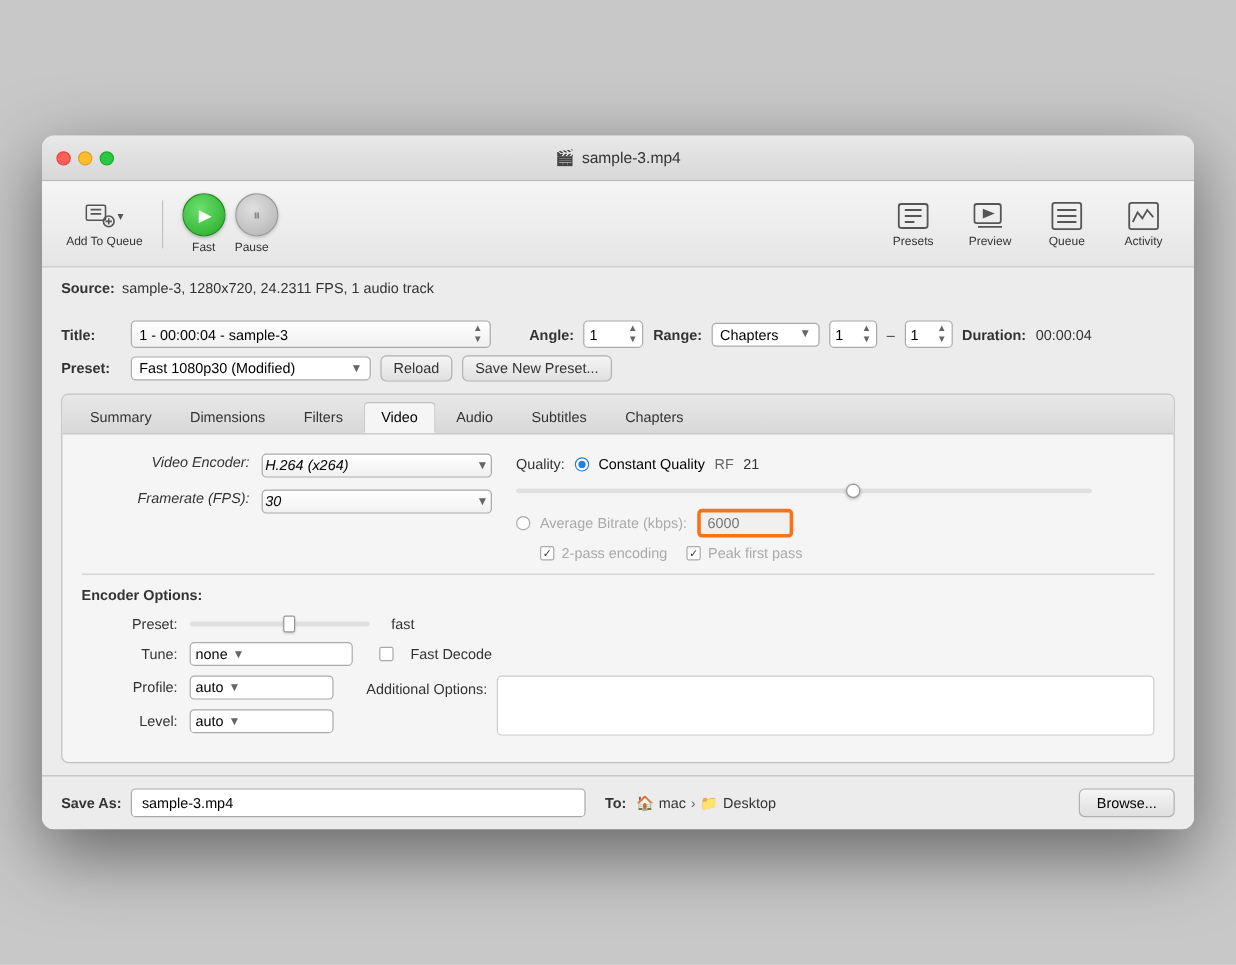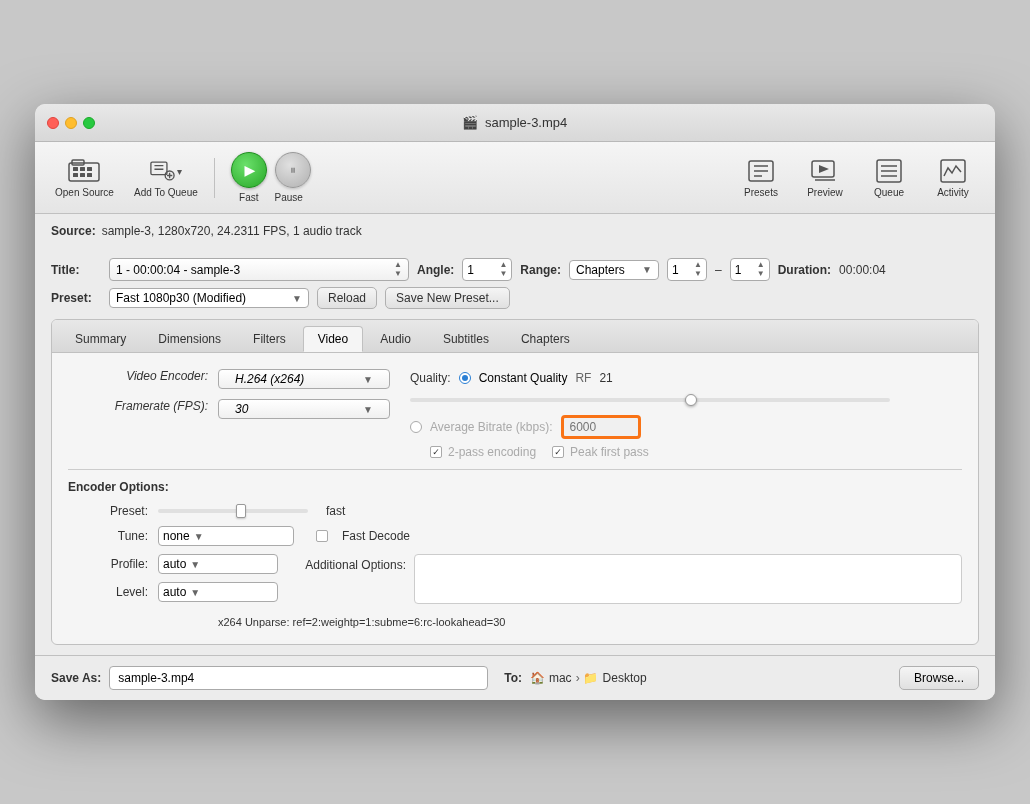--- a/index.html
+++ b/index.html
@@ -229,23 +229,23 @@
     }
     .encoder-row {
       display: flex;
       align-items: flex-start;
       gap: 10px;
       margin-bottom: 10px;
       font-style: italic;
     }
     .encoder-label { font-weight: 500; color: #333; min-width: 140px; text-align: right; }
     .encoder-select {
-      width: 172px;
+      width: 192px;
       justify-content: space-between;
-      padding: 2px 16px;
+      padding: 2px 2px;
       background: linear-gradient(180deg, #fff 0%, #f0f0f0 100%);
       gap: 15px;
     }
     .radio-btn {
       width: 12px;
       height: 12px;
       border-radius: 50%;
       border: 1px solid #aaa;
       background: white;
       display: flex;
@@ -414,35 +414,20 @@
       <div class="traffic-light tl-min"></div>
       <div class="traffic-light tl-max"></div>
     </div>
     <div class="titlebar-title">
       <span>🎬</span>
       <span>sample-3.mp4</span>
     </div>
   </div>
 
   <div class="toolbar">
-    <button class="toolbar-btn">
-      <div class="toolbar-icon">
-        <svg width="32" height="26" viewBox="0 0 32 26">
-          <rect x="1" y="5" width="30" height="18" rx="2" fill="none" stroke="#555" stroke-width="1.5"></rect>
-          <rect x="4" y="2" width="12" height="5" rx="1" fill="none" stroke="#555" stroke-width="1.5"></rect>
-          <rect x="5" y="9" width="5" height="4" fill="#555" rx="0.5"></rect>
-          <rect x="12" y="9" width="5" height="4" fill="#555" rx="0.5"></rect>
-          <rect x="19" y="9" width="5" height="4" fill="#555" rx="0.5"></rect>
-          <rect x="5" y="15" width="5" height="4" fill="#555" rx="0.5"></rect>
-          <rect x="12" y="15" width="5" height="4" fill="#555" rx="0.5"></rect>
-          <rect x="19" y="15" width="5" height="4" fill="#555" rx="0.5"></rect>
-        </svg>
-      </div>
-      <span class="toolbar-btn-label">Open Source</span>
-    </button>
 
     <button class="toolbar-btn" style="min-width:80px;">
       <div class="toolbar-icon" style="display:flex;align-items:center;gap:2px;">
         <svg width="28" height="24" viewBox="0 0 28 24">
           <rect x="1" y="2" width="18" height="14" rx="1.5" fill="none" stroke="#555" stroke-width="1.5"></rect>
           <line x1="5" y1="6" x2="15" y2="6" stroke="#555" stroke-width="1.5"></line>
           <line x1="5" y1="10" x2="15" y2="10" stroke="#555" stroke-width="1.5"></line>
           <circle cx="22" cy="17" r="5" fill="none" stroke="#555" stroke-width="1.5"></circle>
           <line x1="22" y1="14" x2="22" y2="20" stroke="#555" stroke-width="1.5"></line>
           <line x1="19" y1="17" x2="25" y2="17" stroke="#555" stroke-width="1.5"></line>
@@ -525,21 +510,21 @@
 
     <div class="form-row">
       <span class="form-label">Title:</span>
       <div class="select-field title-select">
         <span>1 - 00:00:04 - sample-3</span>
         <div style="display:flex;flex-direction:column;gap:1px;">
           <span style="font-size:8px;color:#666;line-height:1;">▲</span>
           <span style="font-size:8px;color:#666;line-height:1;">▼</span>
         </div>
       </div>
-      <span class="form-label" style="min-width:auto;">Angle:</span>
+      <span class="form-label" style="min-width:auto;margin-left:24px;">Angle:</span>
       <div class="select-field angle-field">
         <span>1</span>
         <div style="display:flex;flex-direction:column;gap:1px;">
           <span style="font-size:8px;color:#666;line-height:1;">▲</span>
           <span style="font-size:8px;color:#666;line-height:1;">▼</span>
         </div>
       </div>
       <span class="form-label" style="min-width:auto;">Range:</span>
       <div class="select-field range-select">
         <span>Chapters</span>
@@ -682,21 +667,20 @@
                 </div>
               </div>
             </div>
 
             <div style="display:flex;align-items:flex-start;gap:8px;margin-left:8px;flex:1;">
               <span style="min-width:120px;text-align:right;color:#333;padding-top:4px;font-size:12px;">Additional Options:</span>
               <textarea class="additional-textarea" style=""></textarea>
             </div>
           </div>
 
-          <div class="x264-unparse">x264 Unparse: ref=2:weightp=1:subme=6:rc-lookahead=30</div>
         </div>
       </div>
     </div>
   </div>
 
   <div class="bottom-bar">
     <span class="save-as-label">Save As:</span>
     <input type="text" class="save-as-input" value="sample-3.mp4" style="">
     <span class="to-label">To:</span>
     <div class="path-display">

